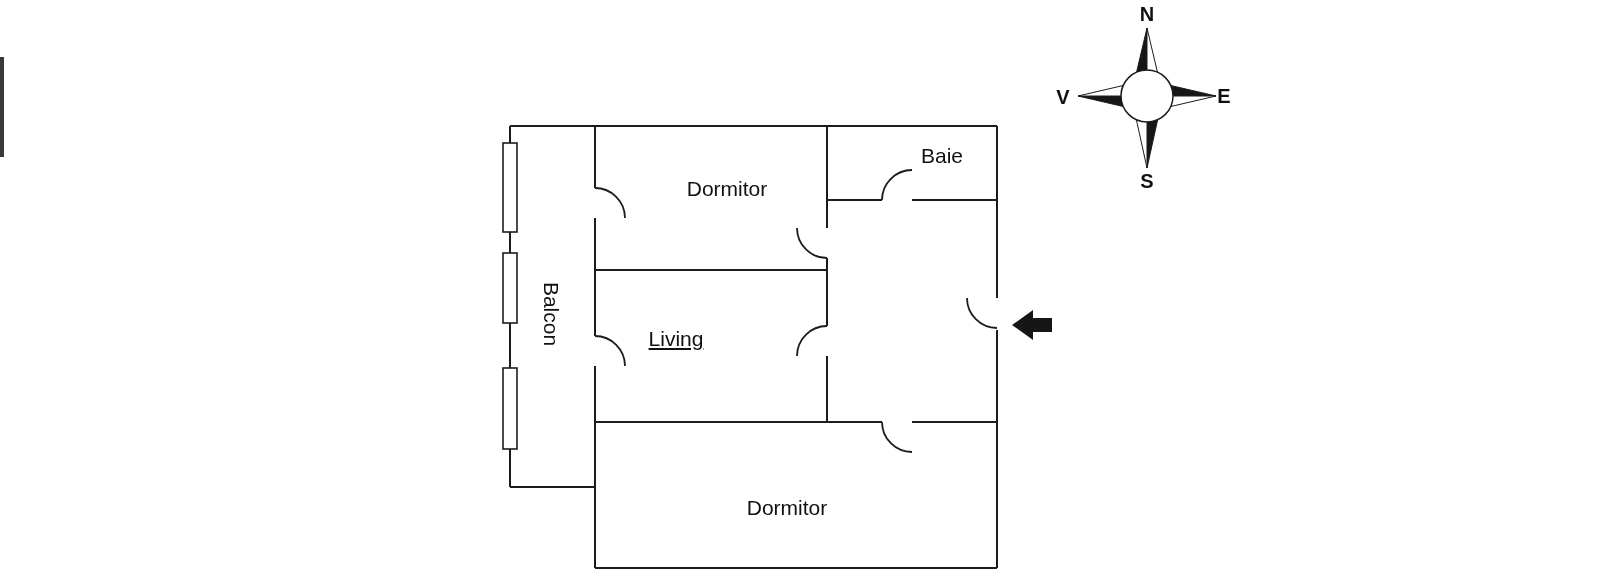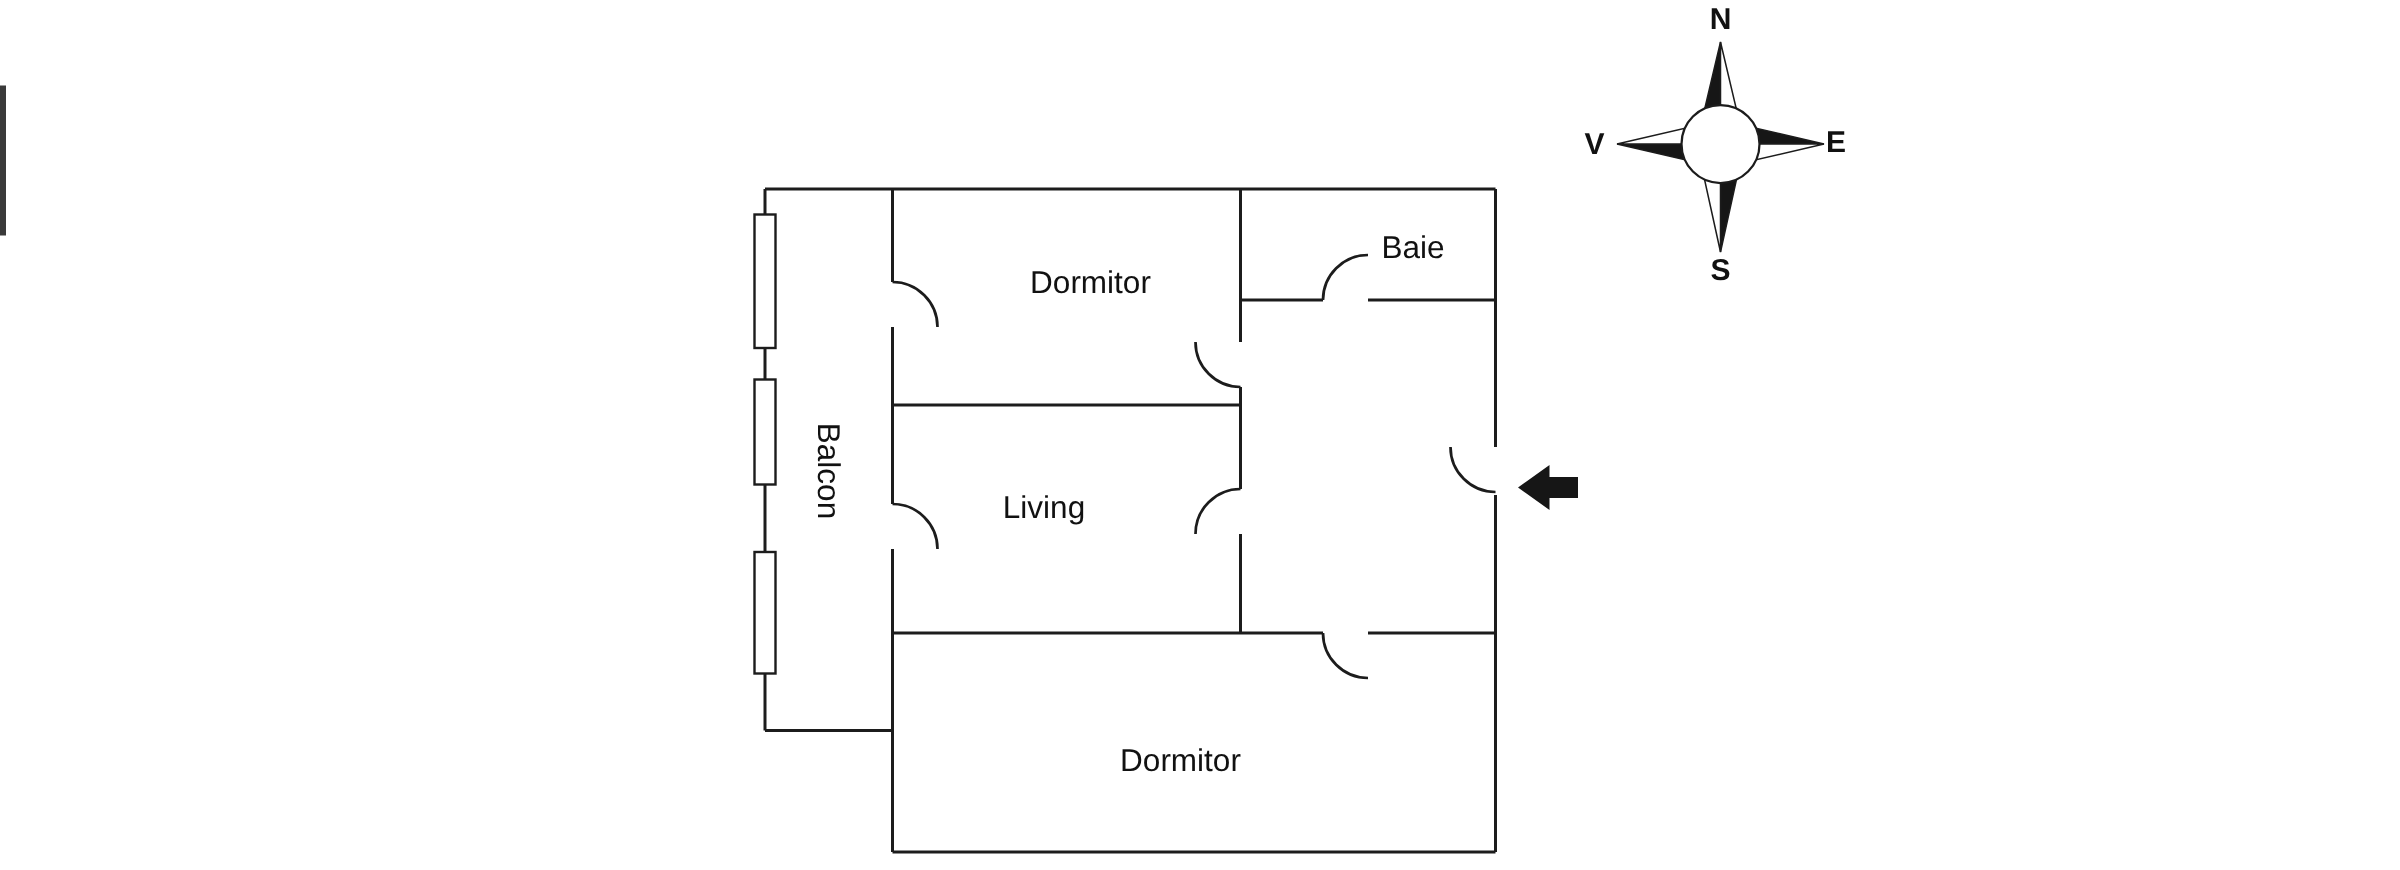--- a/index.html
+++ b/index.html
@@ -108,22 +108,22 @@
       <polygon fill="#161616" points="1078,96 1134,109 1147,96"></polygon>
       <polygon fill="#ffffff" points="1078,96 1134,83 1147,96"></polygon>
 
       <circle cx="1147" cy="96" r="26" fill="#ffffff" stroke-width="1.5"></circle>
     </g>
   </svg>
 
 
   <div class="room-label vertical" style="left:551px; top:314px;">Balcon</div>
   <div class="room-label" style="left:727px; top:189px;">Dormitor</div>
-  <div class="room-label" style="left:942px; top:166px;">Baie</div>
-  <div class="room-label" style="left:696px; top:339px;">Living</div>
+  <div class="room-label" style="left:942px; top:156px;">Baie</div>
+  <div class="room-label" style="left:676px; top:339px;text-decoration:underline;">Living</div>
   <div class="room-label" style="left:787px; top:508px;">Dormitor</div>
 
   <div class="compass-label" style="left:1147px; top:14px;">N</div>
   <div class="compass-label" style="left:1147px; top:181px;">S</div>
   <div class="compass-label" style="left:1063px; top:97px;">V</div>
   <div class="compass-label" style="left:1224px; top:96px;">E</div>
 
 </div>
 
 </body></html>

